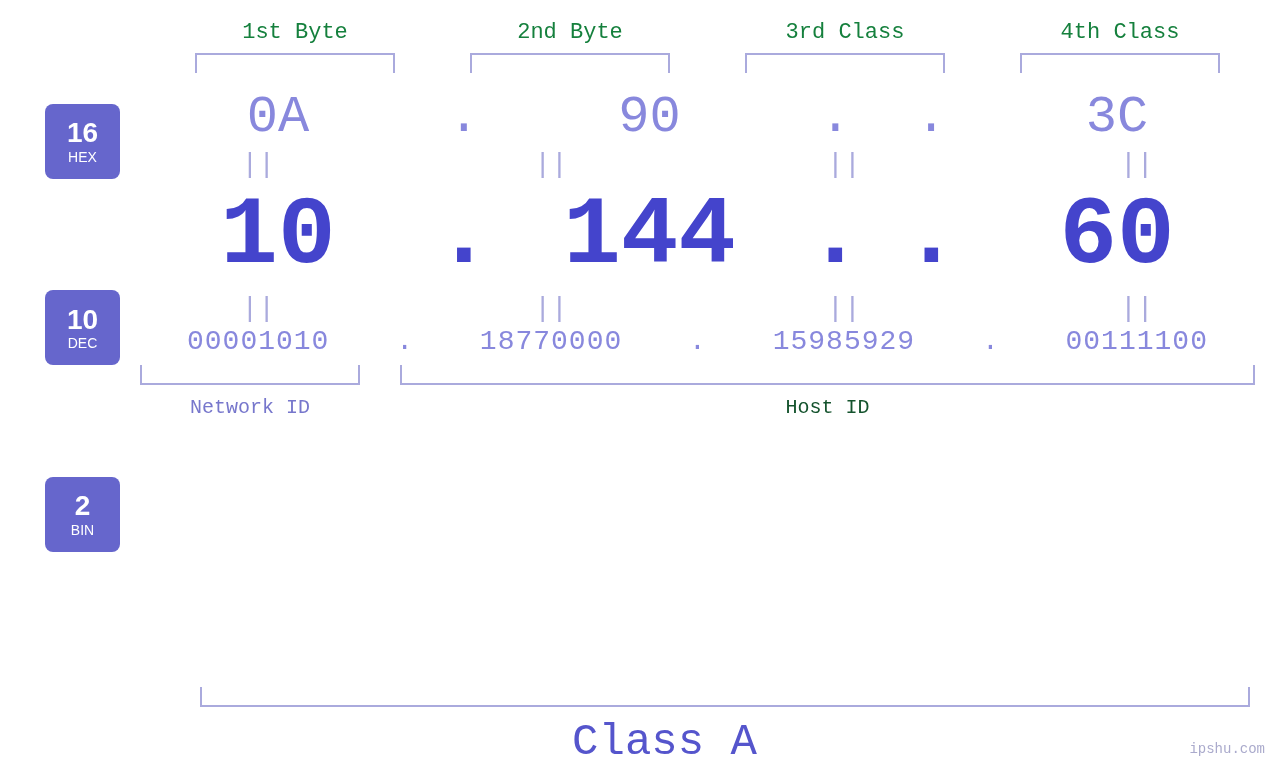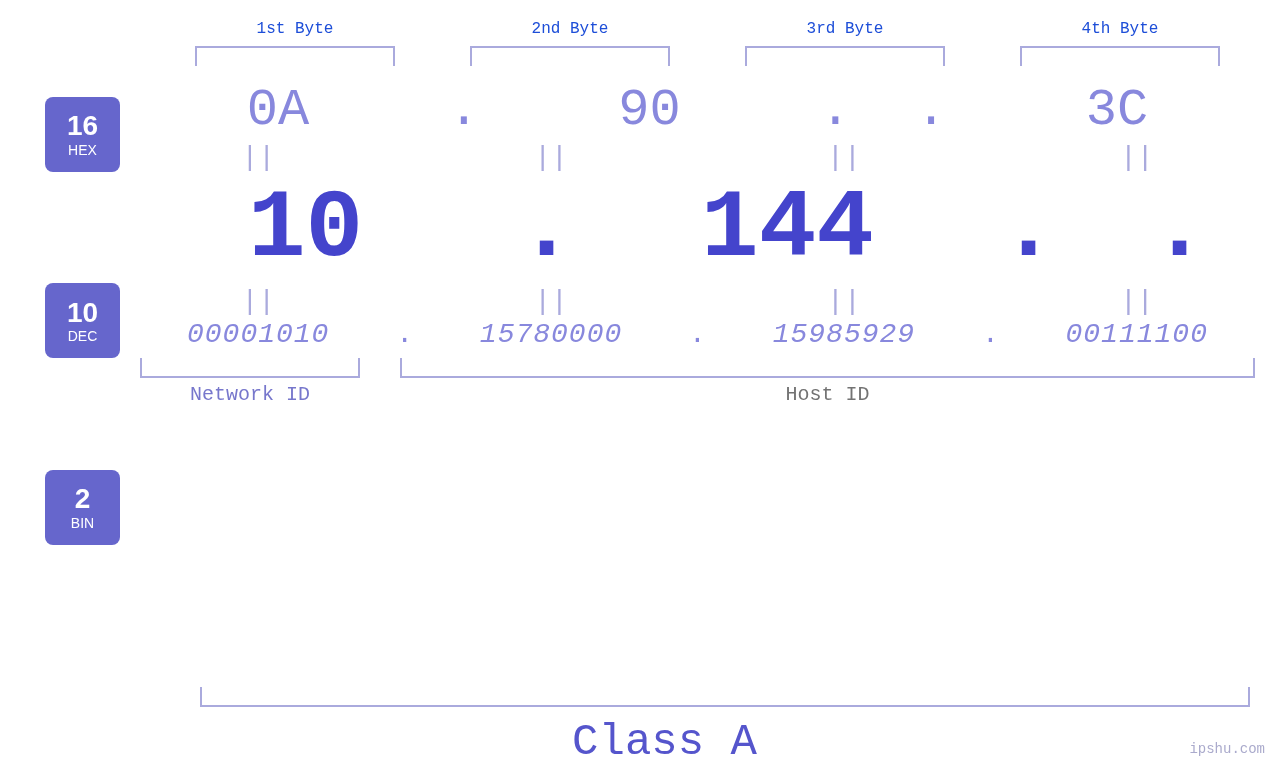--- a/index.html
+++ b/index.html
@@ -25,22 +25,22 @@
     
     .byte-headers {
       display: flex;
       width: 1100px;
       margin-left: 130px;
       padding-top: 20px;
       justify-content: space-around;
     }
 
     .byte-header {
-      color: #1d4ed8;
-      font-size: 16px;
+      color: #15803d;
+      font-size: 22px;
       font-family: 'Courier New', Courier, monospace;
       text-align: center;
       width: 200px;
     }
 
     
     .top-brackets {
       display: flex;
       width: 1100px;
       margin-left: 130px;
@@ -175,21 +175,20 @@
       color: #4444cc;
       font-weight: bold;
     }
 
     
     .bin-value {
       font-size: 28px;
       color: #8888dd;
       font-family: 'Courier New', Courier, monospace;
       letter-spacing: 1px;
-      font-style: italic;
     }
 
     .bin-dot {
       font-size: 28px;
       color: #8888dd;
     }
 
     
     .full-bottom-bracket {
       width: 1050px;
@@ -223,22 +222,22 @@
     }
   </style>
 </head>
 <body>
 
 <div class="main-container">
 
   <div class="byte-headers">
     <div class="byte-header">1st Byte</div>
     <div class="byte-header">2nd Byte</div>
-    <div class="byte-header">3rd Byte</div>
-    <div class="byte-header">4th Byte</div>
+    <div class="byte-header">3rd Class</div>
+    <div class="byte-header">4th Class</div>
   </div>
 
   <div class="top-brackets">
     <div class="bracket-top"></div>
     <div class="bracket-top"></div>
     <div class="bracket-top"></div>
     <div class="bracket-top"></div>
   </div>
 
   <div style="display:flex; flex-direction:row; align-items:stretch; width:1285px; margin-top:5px; flex:1;">
@@ -300,41 +299,44 @@
         </div>
         <div class="byte-cell">
           <span class="dec-value">144</span>
         </div>
         <div class="dot-cell">
           <span class="dec-dot">.</span>
         </div>
         <div class="dot-cell">
           <span class="dec-dot">.</span>
         </div>
+        <div class="byte-cell">
+          <span class="dec-value">60</span>
+        </div>
       </div>
 
       <div class="equals-row">
         <div class="equals-cell">||</div>
         <div class="equals-dot-cell"></div>
         <div class="equals-cell">||</div>
         <div class="equals-dot-cell"></div>
         <div class="equals-cell">||</div>
         <div class="equals-dot-cell"></div>
         <div class="equals-cell">||</div>
       </div>
 
       <div class="ip-row">
         <div class="byte-cell">
           <span class="bin-value">00001010</span>
         </div>
         <div class="dot-cell">
           <span class="bin-dot">.</span>
         </div>
         <div class="byte-cell">
-          <span class="bin-value">15780000</span>
+          <span class="bin-value">18770000</span>
         </div>
         <div class="dot-cell">
           <span class="bin-dot">.</span>
         </div>
         <div class="byte-cell">
           <span class="bin-value">15985929</span>
         </div>
         <div class="dot-cell">
           <span class="bin-dot">.</span>
         </div>
@@ -344,24 +346,24 @@
       </div>
 
       <div style="display:flex; flex-direction:row; align-items:flex-end; width:100%; margin-top:8px;">
 
         <div style="width:220px; height:20px; border-bottom:2px solid #aaaadd; border-left:2px solid #aaaadd; border-right:2px solid #aaaadd;"></div>
         <div style="width:40px;"></div>
 
         <div style="flex:1; height:20px; border-bottom:2px solid #aaaadd; border-left:2px solid #aaaadd; border-right:2px solid #aaaadd;"></div>
       </div>
 
-      <div style="display:flex; flex-direction:row; align-items:center; width:100%; margin-top:5px;">
+      <div style="display:flex; flex-direction:row; align-items:center; width:100%; margin-top:11px;">
         <div style="width:220px; text-align:center; color:#7777cc; font-size:20px; font-family:'Courier New',Courier,monospace;">Network ID</div>
         <div style="width:40px;"></div>
-        <div style="flex:1; text-align:center; color:#737373; font-size:20px; font-family:'Courier New',Courier,monospace;">Host ID</div>
+        <div style="flex:1; text-align:center; color:#14532d; font-size:20px; font-family:'Courier New',Courier,monospace;">Host ID</div>
       </div>
 
     </div>
   </div>
 
   <div class="full-bottom-bracket"></div>
 
   <div class="class-label">Class A</div>
 
   <div class="watermark">ipshu.com</div>

